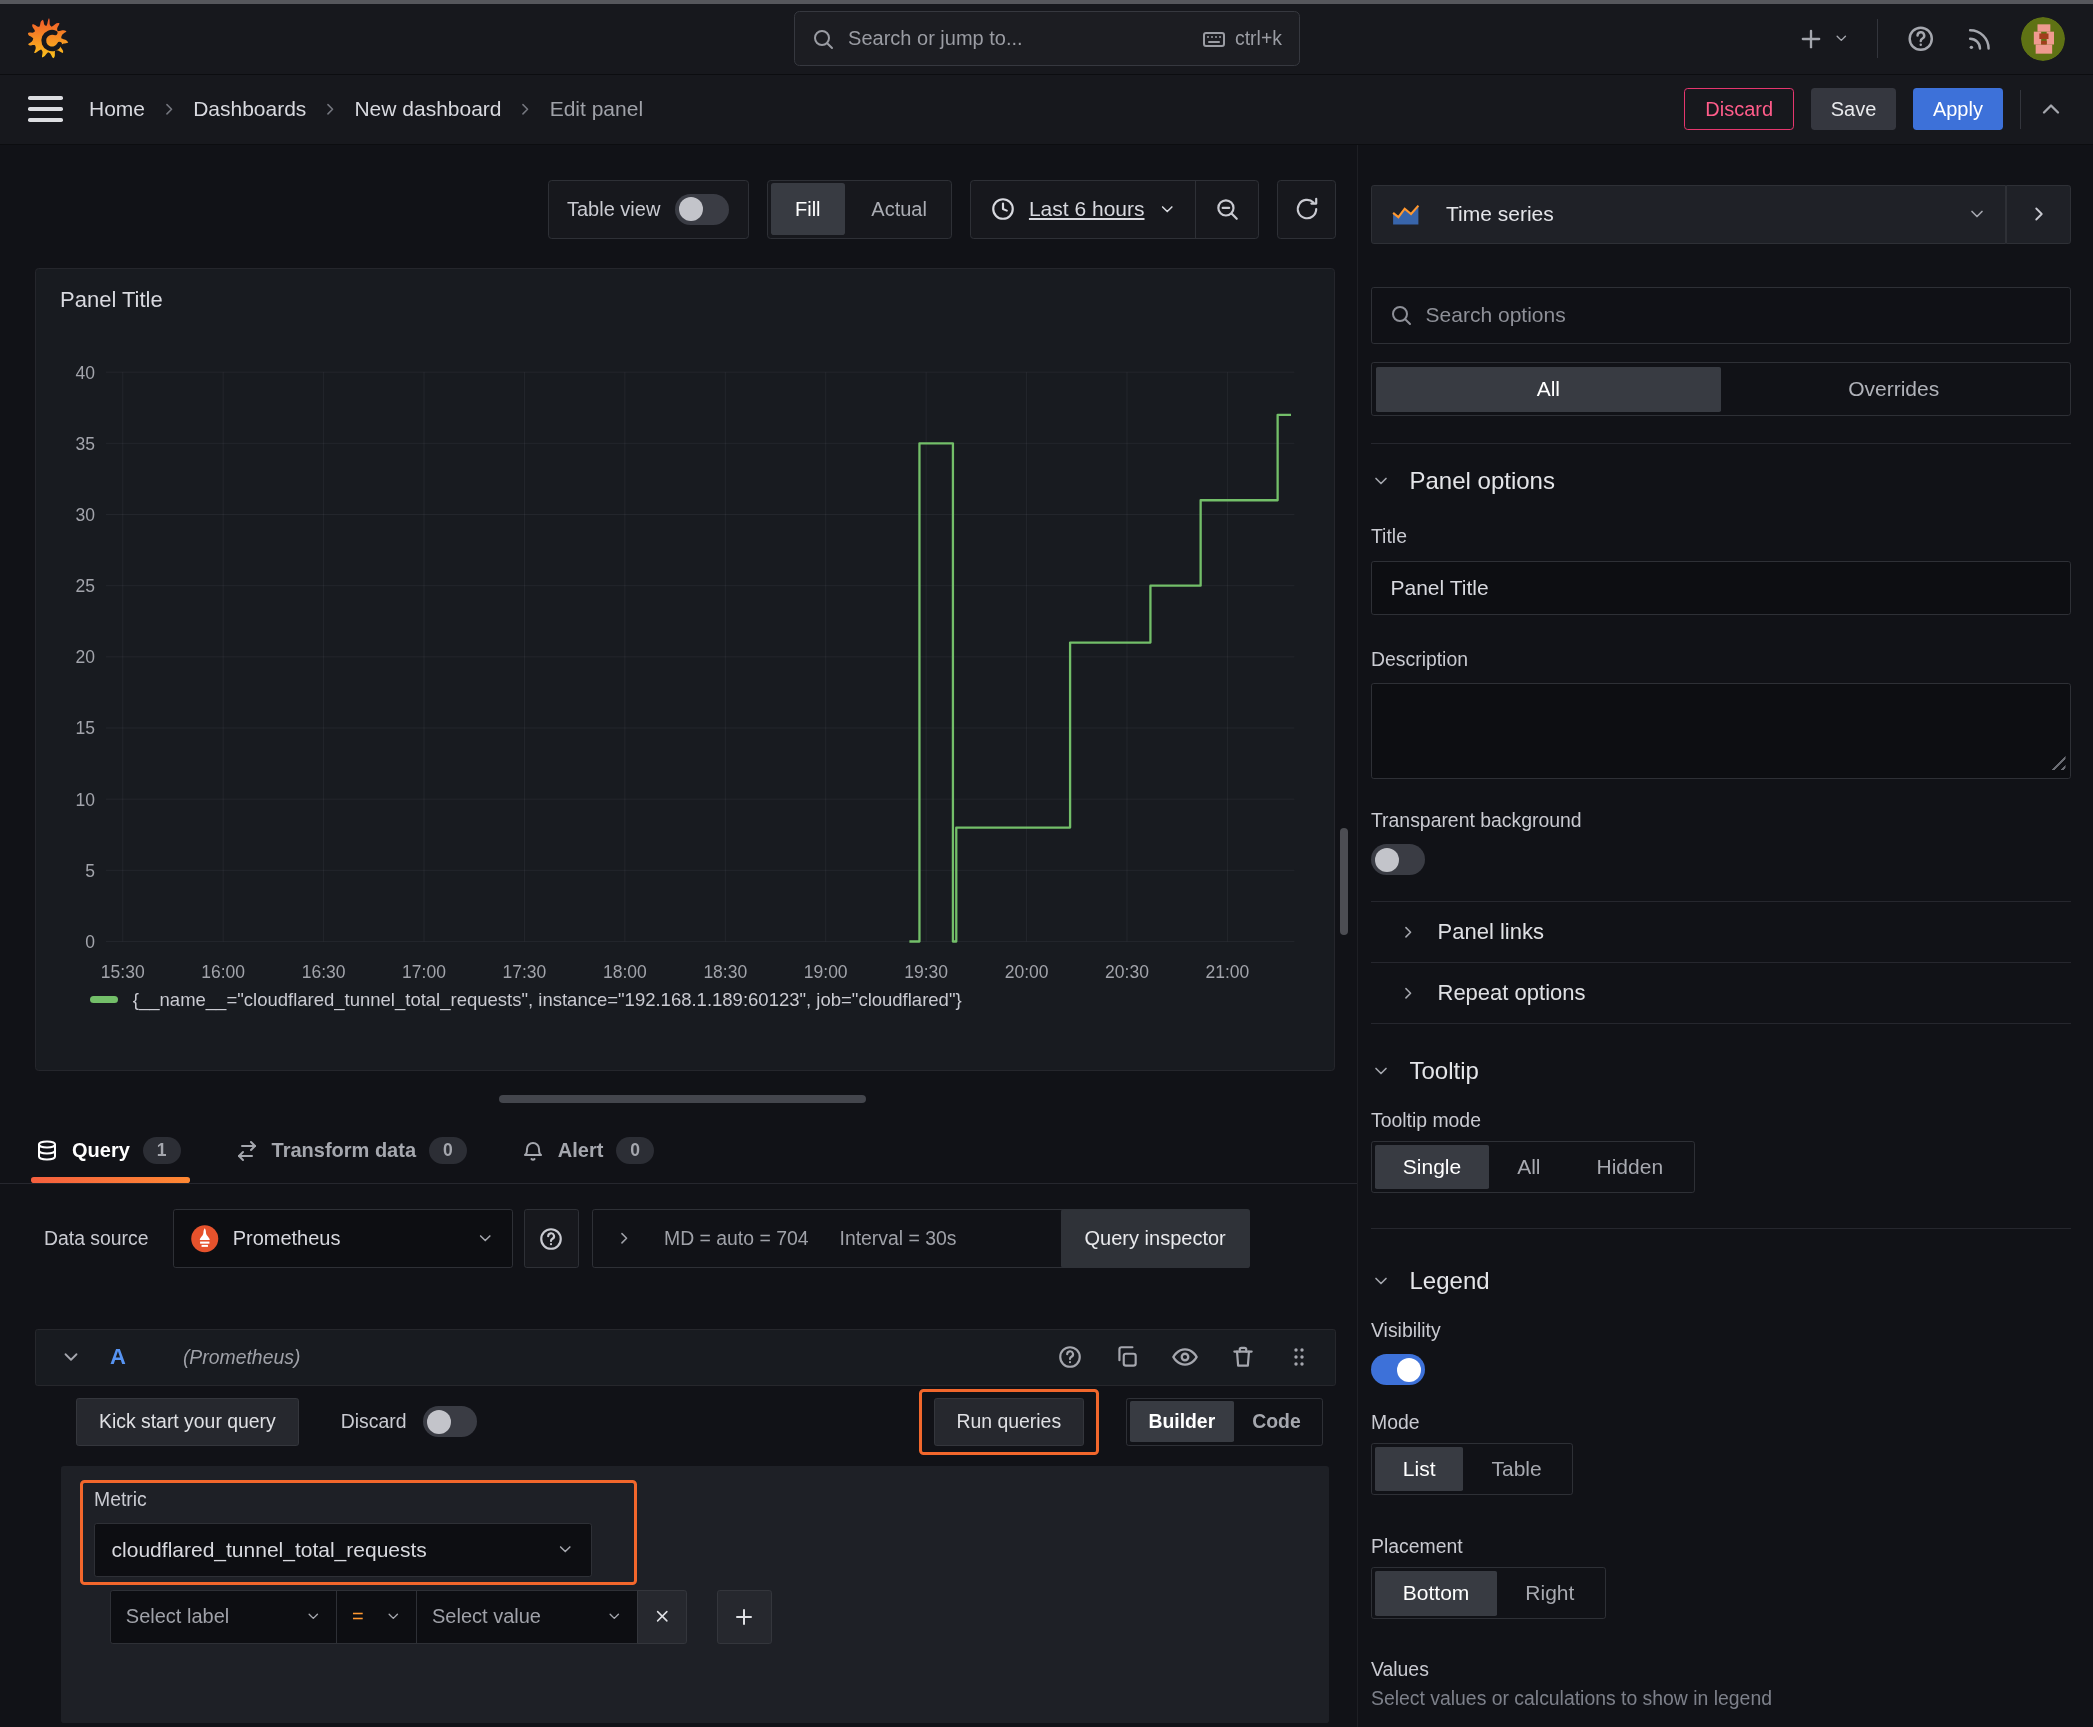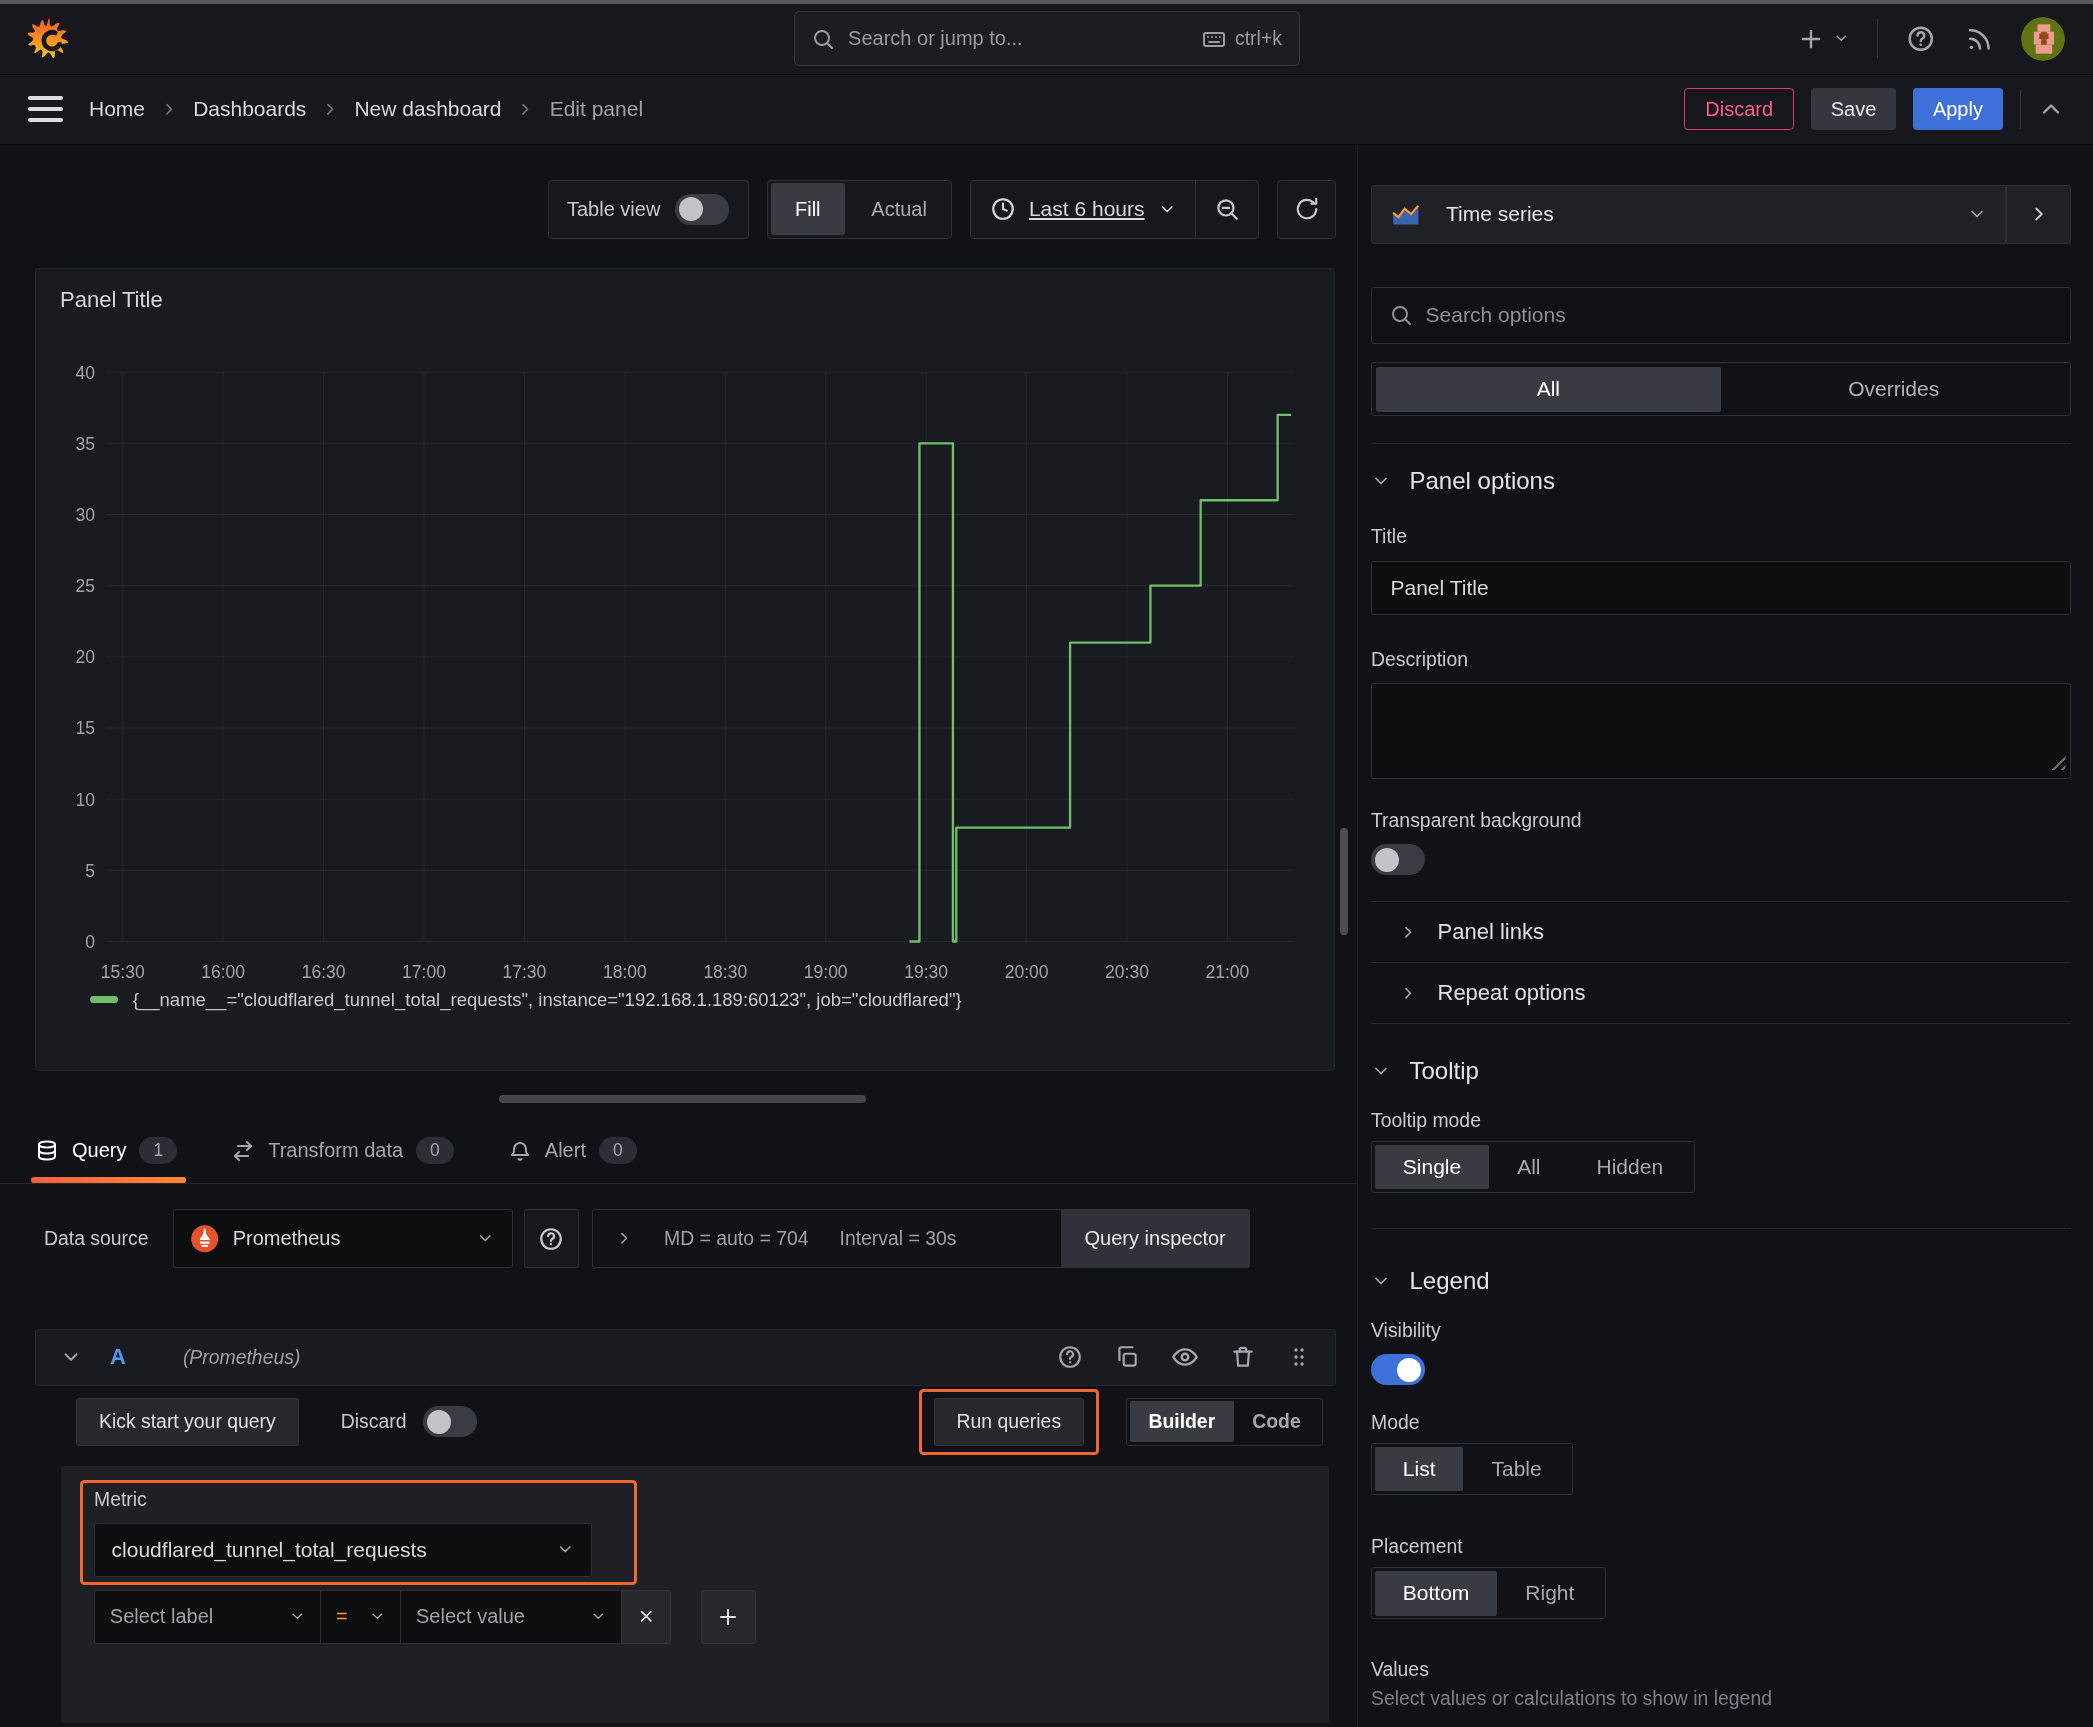--- a/index.html
+++ b/index.html
@@ -60,21 +60,21 @@
   .viz-panel { position:relative; margin:29px 0 0 35px; width:1300px; height:803px; background:#181b20; border:0.9px solid #25262c; border-radius:3.7px; }
   .viz-title { position:absolute; top:18.5px; left:24px; font-size:22px; color:#d8d9df; }
   .chart-svg { position:absolute; inset:0; }
   .legend-row { position:absolute; left:54px; top:720px; display:flex; align-items:center; gap:14.8px; font-size:18.5px; color:#c9cad1; }
   .legend-pill { width:28px; height:7.4px; border-radius:3.7px; background:#73bf69; cursor:pointer; }
 
   .hthumb { position:absolute; left:499px; top:950px; width:367px; height:8.3px; border-radius:4.6px; background:#44464d; cursor:grab; }
   .vthumb { position:absolute; left:1340px; top:683px; width:8.3px; height:107px; border-radius:4.6px; background:#4c4d53; cursor:grab; }
 
   
-  .tabs { display:flex; gap:54px; margin-top:48px; padding-left:35px; height:65px; border-bottom:0.9px solid #26272e; }
+  .tabs { display:flex; gap:54px; margin-top:48px; padding-left:35px; height:65px; border-bottom:0.9px solid #26272e;font-weight:bold; }
   .tab { display:flex; align-items:center; gap:13px; font-size:20px; color:#a5a7ae; position:relative; cursor:pointer; }
   .tab.active { color:#ffffff; }
   .tab.active::after { content:""; position:absolute; left:-3.7px; right:-9.2px; bottom:0; height:5.5px; border-radius:2.8px; background:linear-gradient(90deg,#f55f3e,#ff8833); }
   .count-pill { background:#2c2e35; border-radius:14px; padding:2.8px 14px; font-size:17.5px; color:#a5a7ae; }
 
   
   .ds-row { display:flex; align-items:center; margin:25px 0 0 44px; height:60px; }
   .ds-label { font-size:19.4px; color:#c9cad1; margin-right:24px; }
   .dropdown { height:59px; background:#0d0e12; border:0.9px solid #2e3036; border-radius:2.8px; display:flex; align-items:center; padding:0 16.6px; gap:13px; cursor:pointer; }
   .ds-dd { width:340px; font-size:20px; color:#d8d9df; }
@@ -98,21 +98,21 @@
   .bc-seg { padding:0 18.5px; height:100%; display:flex; align-items:center; font-size:19.4px; color:#a5a7ae; cursor:pointer; }
   .bc-seg.sel { background:#383b42; border-radius:1.8px; color:#fff; }
 
   
   .q-editor { position:relative; margin:20px 28px 0 61px; height:257px; background:#1e2026; border-radius:2.8px; padding:22px 0 0 33px; }
   .metric-annot { left:18.5px; top:14px; width:557px; height:105px; }
   .fld-label { font-size:19.4px; color:#c9cad1; }
   .metric-dd { width:498px; height:54px; margin-top:12px; font-size:21px; color:#d8d9df; }
   .lf-label { margin-top:44px; }
   .lf-row { display:flex; align-items:center; margin-top:13px; height:54px; }
-  .lf-dd { height:54px; background:#0d0e12; border:0.9px solid #2e3036; display:flex; align-items:center; padding:0 14.8px; gap:11px; font-size:20px; color:#9fa1a8; cursor:pointer; }
+  .lf-dd { height:54px; background:#0d0e12; border:0.9px solid #2e3036; display:flex; align-items:center; padding:0 14.8px; gap:11px; font-size:20px; color:#9fa1a8; cursor:pointer;margin-left:16px; }
   .lf-dd.first { border-radius:2.8px 0 0 2.8px; width:227px; }
   .lf-dd.op { width:81px; margin-left:-0.9px; }
   .lf-dd.op .opv { color:#ff9830; }
   .lf-dd.val { width:222px; margin-left:-0.9px; }
   .lf-x { width:50px; height:54px; margin-left:-0.9px; background:#26282e; border:0.9px solid #34363c; border-radius:0 2.8px 2.8px 0; display:grid; place-items:center; color:#dfe0e4; font-size:21px; cursor:pointer; }
   .lf-plus { width:55px; height:54px; margin-left:29.5px; background:#26282e; border:0.9px solid #34363c; border-radius:2.8px; display:grid; place-items:center; color:#dfe0e4; cursor:pointer; }
 
   
   .viz-picker { display:flex; height:59px; margin-top:40px; }
   .vp-main { flex:1; background:#1f2127; border:0.9px solid #2e3036; border-radius:2.8px 0 0 2.8px; display:flex; align-items:center; gap:26px; padding:0 18.5px; font-size:21px; color:#e4e5e9; cursor:pointer; }

